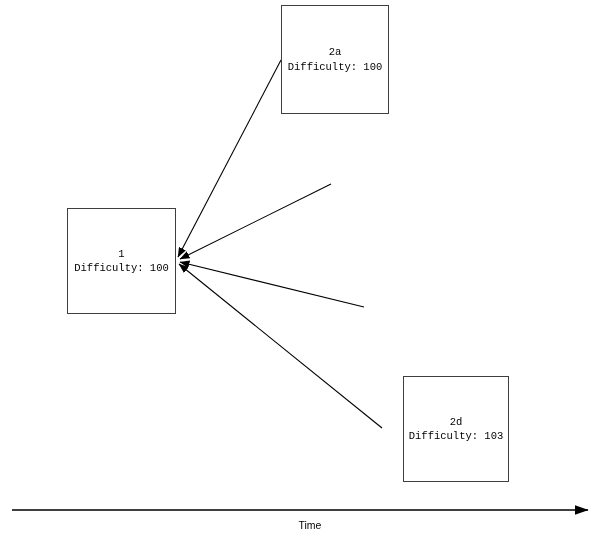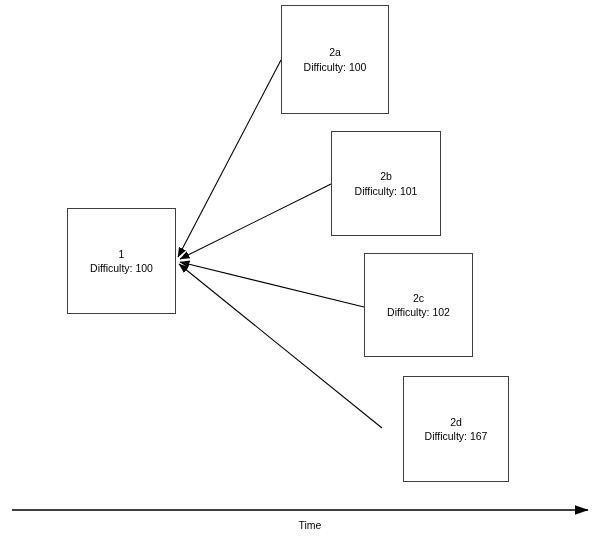--- a/index.html
+++ b/index.html
@@ -30,20 +30,21 @@
   .node {
     position: absolute;
     box-sizing: border-box;
     border: 1.3px solid #3f3f3f;
     background: #ffffff;
     display: flex;
     flex-direction: column;
     align-items: center;
     justify-content: center;
     line-height: 1.35;
+    font-family: Liberation Mono, monospace;
   }
   .node-label {
     font-size: 10.5px;
     color: #000000;
     text-align: center;
     white-space: nowrap;
   }
   .node-sub {
     font-size: 10.5px;
     color: #000000;
@@ -85,30 +86,22 @@
   <div class="node" id="node-1" style="left: 67px; top: 208px; width: 109px; height: 106px; border-color: rgb(63, 63, 63);">
     <div class="node-label">1</div>
     <div class="node-sub">Difficulty: 100</div>
   </div>
 
   <div class="node" id="node-2a" style="left: 281px; top: 5px; width: 108px; height: 109px; border-color: rgb(63, 63, 63);">
     <div class="node-label">2a</div>
     <div class="node-sub">Difficulty: 100</div>
   </div>
 
-  <div class="node" id="node-2b" style="left: 331px; top: 131px; width: 110px; height: 105px; border-color: rgb(63, 63, 63);">
-    <div class="node-label">2b</div>
-    <div class="node-sub">Difficulty: 101</div>
-  </div>
 
-  <div class="node" id="node-2c" style="left: 364px; top: 253px; width: 109px; height: 104px; border-color: rgb(63, 63, 63);">
-    <div class="node-label">2c</div>
-    <div class="node-sub">Difficulty: 102</div>
-  </div>
 
   <div class="node" id="node-2d" style="left: 403px; top: 376px; width: 106px; height: 106px; border-color: rgb(63, 63, 63);">
     <div class="node-label">2d</div>
-    <div class="node-sub">Difficulty: 167</div>
+    <div class="node-sub">Difficulty: 103</div>
   </div>
 
   <div class="axis-label" id="time-axis-label" style="left: 270px; top: 519px; width: 80px;">Time</div>
 
 </div>
 
 </body></html>

